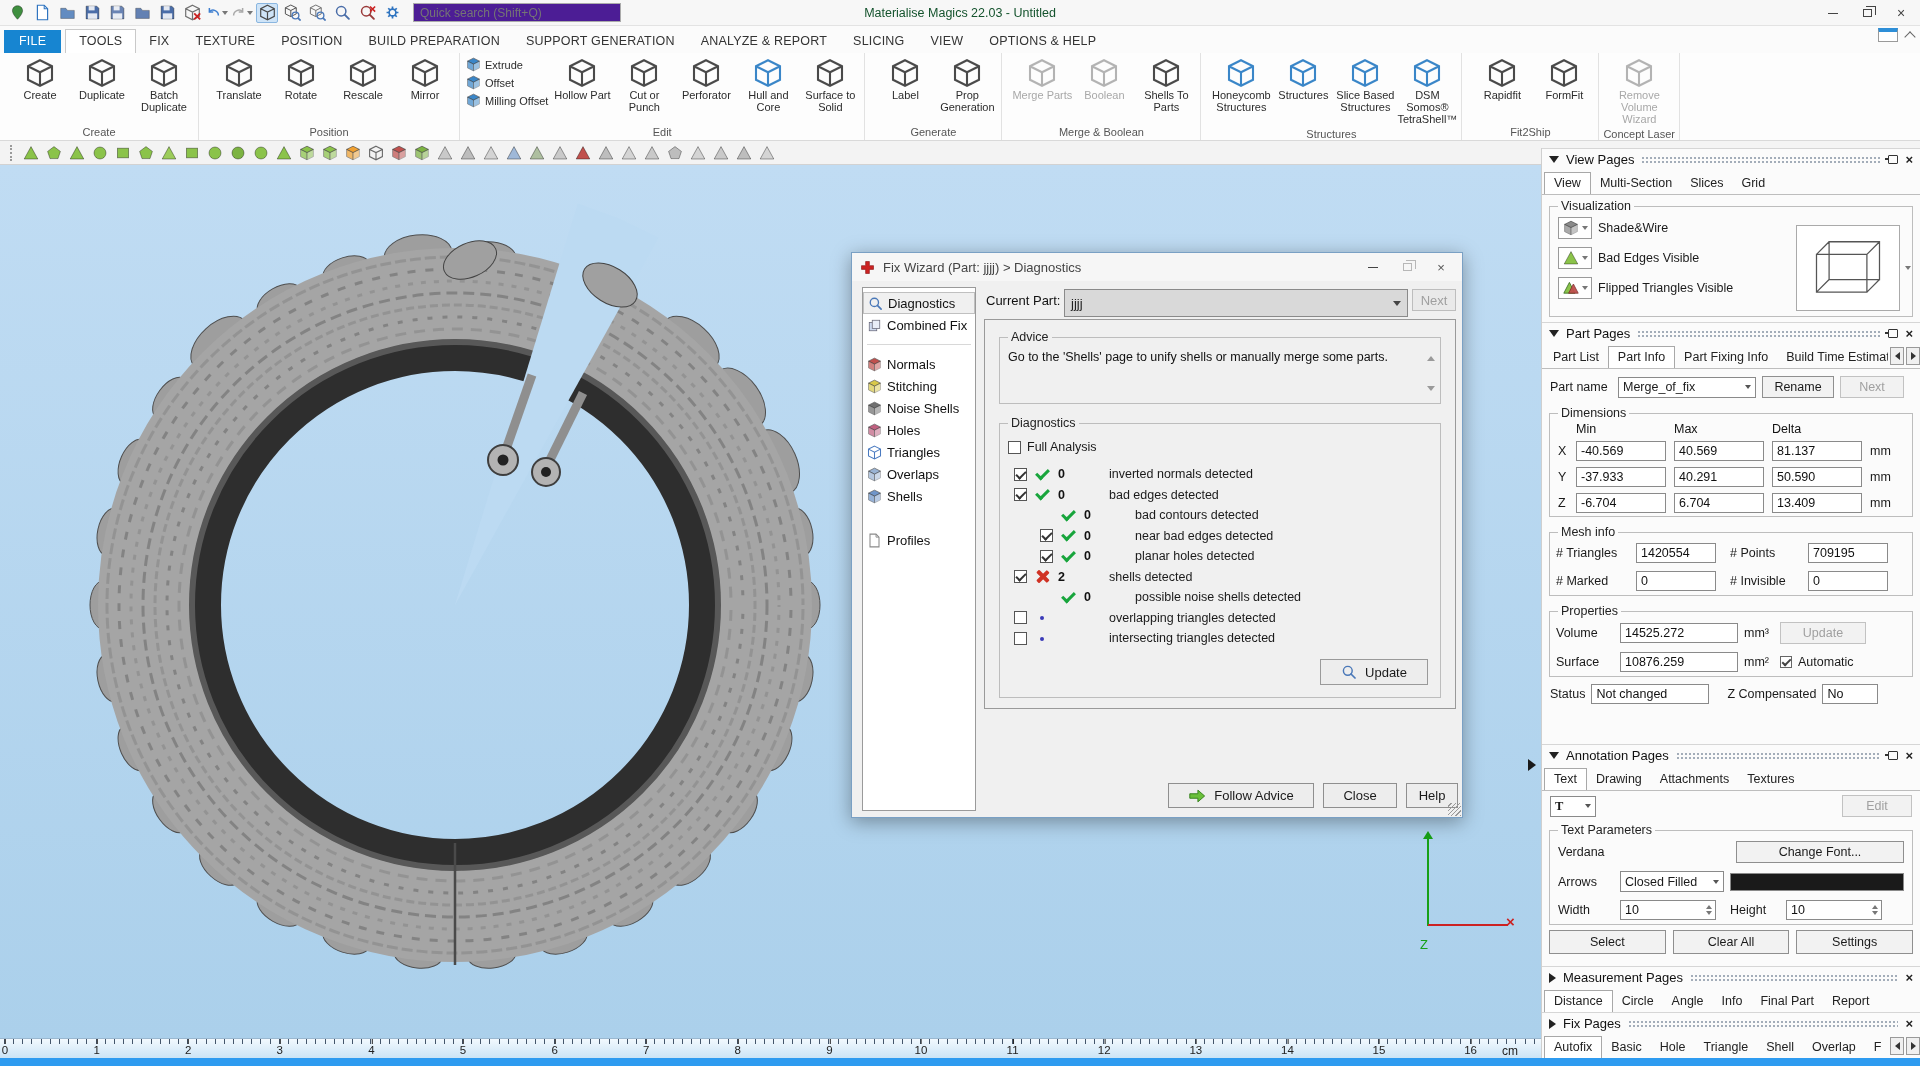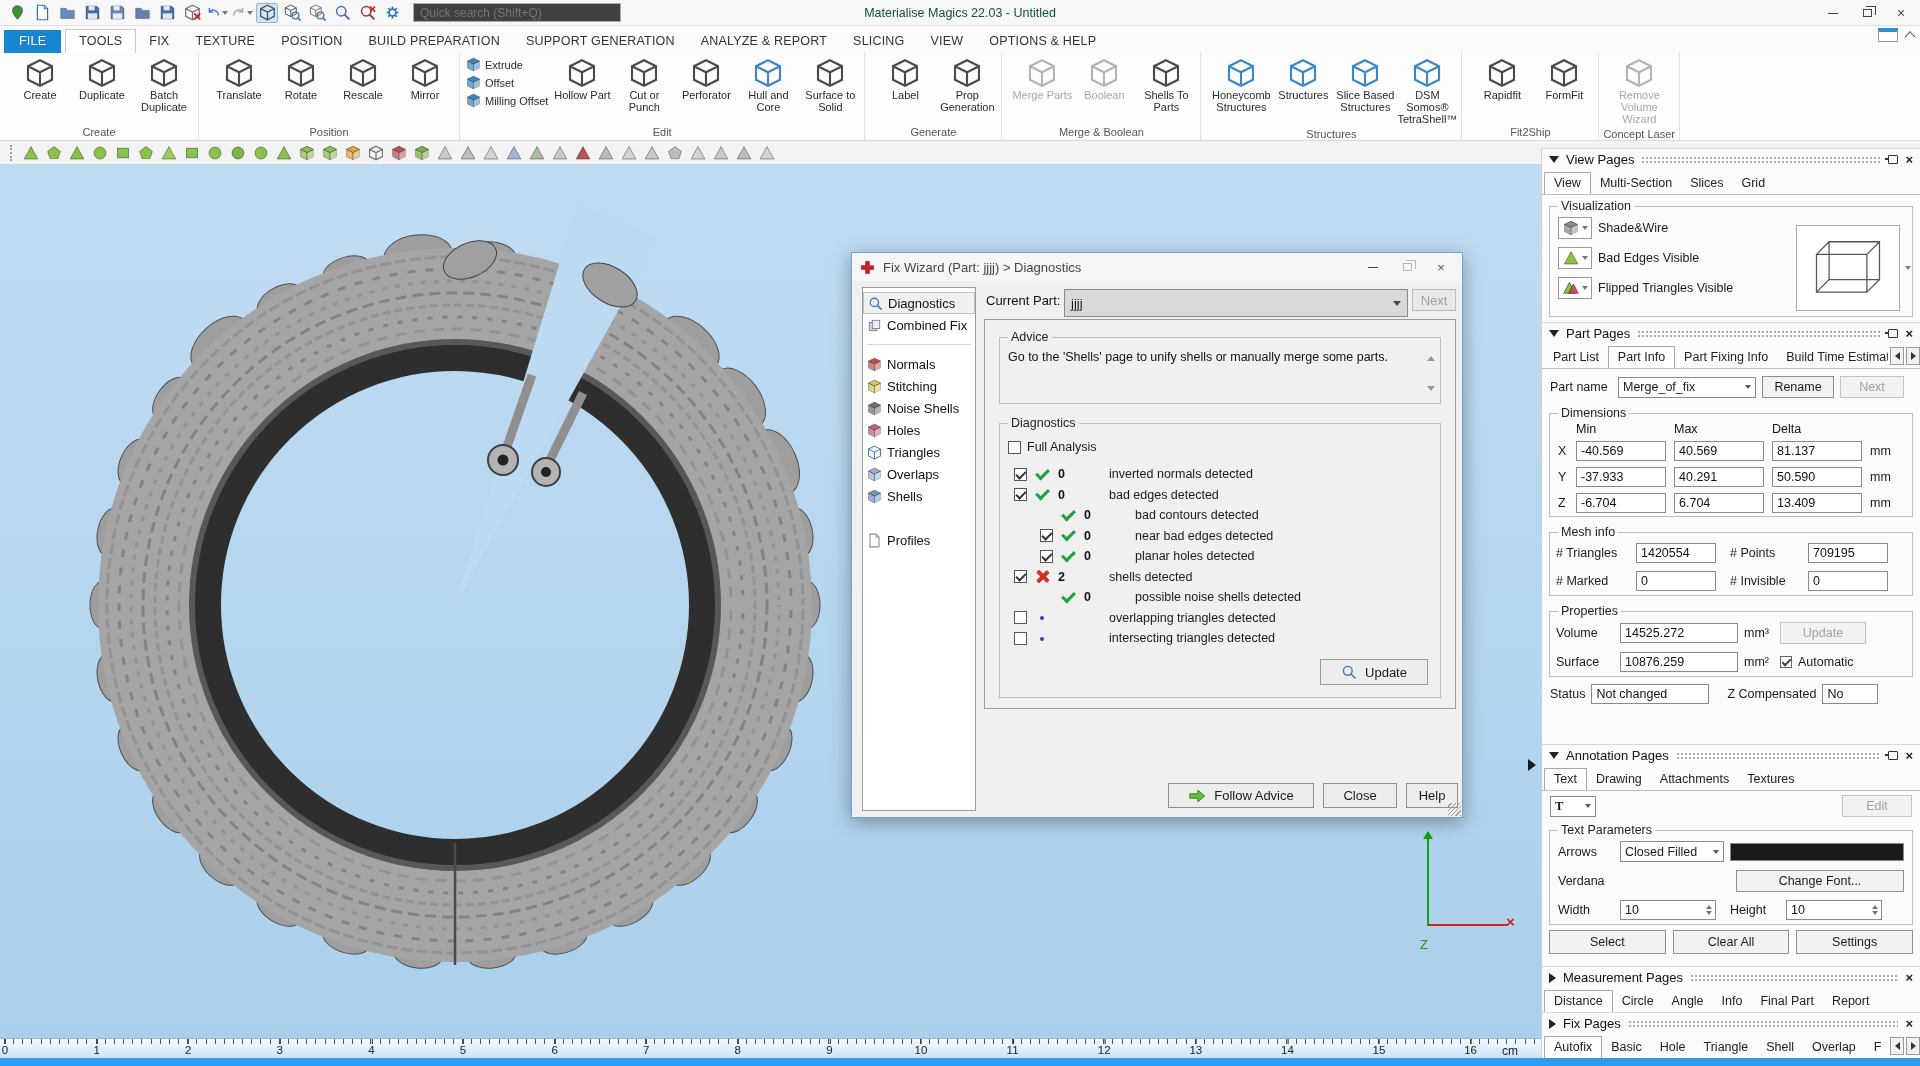--- a/index.html
+++ b/index.html
@@ -5,21 +5,21 @@
   *{margin:0;padding:0;box-sizing:border-box;}
   html,body{width:1920px;height:1066px;overflow:hidden;background:#f4f4f4;
     font-family:"Liberation Sans","DejaVu Sans",sans-serif;font-size:13px;color:#1a1a1a;}
   svg.ic{display:inline-block;vertical-align:middle;}
   
   #titlebar{position:absolute;left:0;top:0;width:1920px;height:26px;background:#f7f7f7;border-bottom:1px solid #e3e3e3;display:flex;align-items:center;}
   #quickbar{display:flex;align-items:center;gap:3px;padding-left:6px;}
   .qbtn{width:22px;height:20px;display:flex;align-items:center;justify-content:center;border-radius:2px;position:relative;}
   .qbtn.active{background:#cfe4f7;border:1px solid #8ab6e0;}
   .qcaret{width:0;height:0;border-left:3px solid transparent;border-right:3px solid transparent;border-top:4px solid #777;margin-left:1px;}
-  #searchbox{margin-left:10px;width:208px;height:19px;border:1px solid #ababab;background:#404040;font-size:12px;color:#8a8a8a;padding:0 6px;}
+  #searchbox{margin-left:10px;width:208px;height:19px;border:1px solid #ababab;background:#4c1d95;font-size:12px;color:#8a8a8a;padding:0 6px;}
   #apptitle{position:absolute;left:0;right:0;text-align:center;font-size:12.5px;color:#14532d;pointer-events:none;}
   #winbtns{position:absolute;right:4px;top:0;height:26px;display:flex;align-items:center;gap:4px;}
   .wbtn{width:30px;height:22px;display:flex;align-items:center;justify-content:center;color:#444;font-size:14px;}
   .wmin{width:10px;height:1px;background:#444;display:block;}
   .wrest{width:9px;height:8px;border:1px solid #444;position:relative;display:block;}
   .wrest::before{content:'';position:absolute;left:2px;top:-4px;width:9px;height:8px;border:1px solid #444;border-bottom:none;border-left:none;}
   
   #menubar{position:absolute;left:0;top:26px;width:1920px;height:27px;background:#fbfbfb;display:flex;align-items:flex-end;padding-left:4px;}
   .mtab{padding:4px 13px 5px;font-size:12.5px;color:#333;letter-spacing:.2px;white-space:nowrap;}
   .mtab.file{background:#1785d1;color:#fff;margin-right:4px;padding:4px 15px 5px;}
@@ -1406,30 +1406,30 @@
     <div class="srow">
       <span class="combo" style="width:46px;font-family:'Liberation Serif','DejaVu Serif',serif;font-weight:bold;">
         <span>T</span>
           <span class="ccaret"></span>
       </span>
       <span class="btn dis" style="width:70px;margin-left:auto;">Edit</span>
     </div>
     <fieldset style="margin:2px 7px 0;">
       <legend>Text Parameters</legend>
       <div class="srow">
+        <span>Verdana</span>
+        <span class="btn" style="width:168px;margin-left:auto;">Change Font...</span>
+      </div>
+      <div class="srow">
         <span style="width:56px;">Arrows</span>
         <span class="combo" style="width:104px;">
           <span>Closed Filled</span>
             <span class="ccaret"></span>
         </span>
         <span class="swatch"></span>
-      </div>
-      <div class="srow">
-        <span>Verdana</span>
-        <span class="btn" style="width:168px;margin-left:auto;">Change Font...</span>
       </div>
       <div class="srow">
         <span style="width:56px;">Width</span>
         <span class="tf spin" style="width:96px;">
           <span>10</span>
             <span class="up"></span>
             <span class="dn"></span>
         </span>
         <span style="width:50px;margin-left:8px;">Height</span>
         <span class="tf spin" style="width:96px;">

